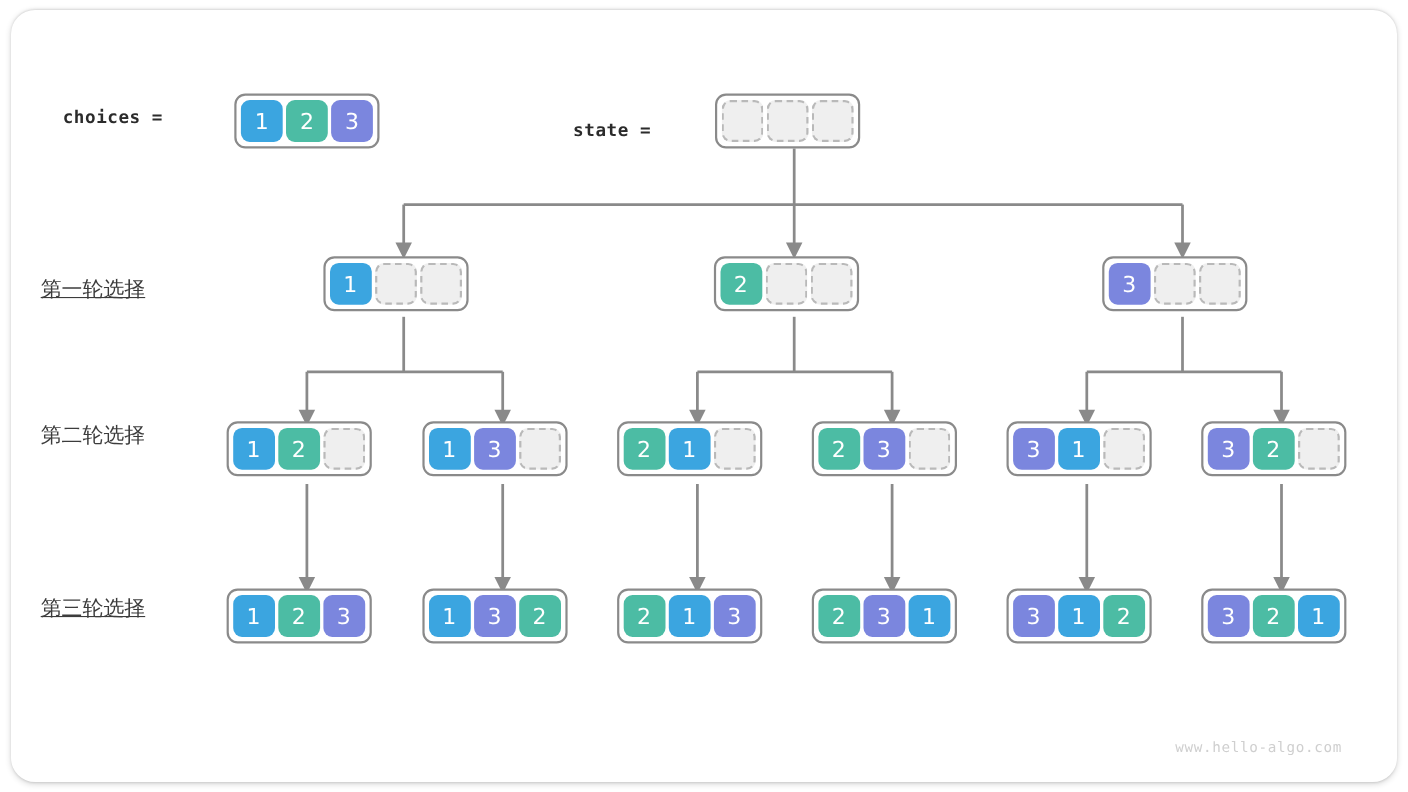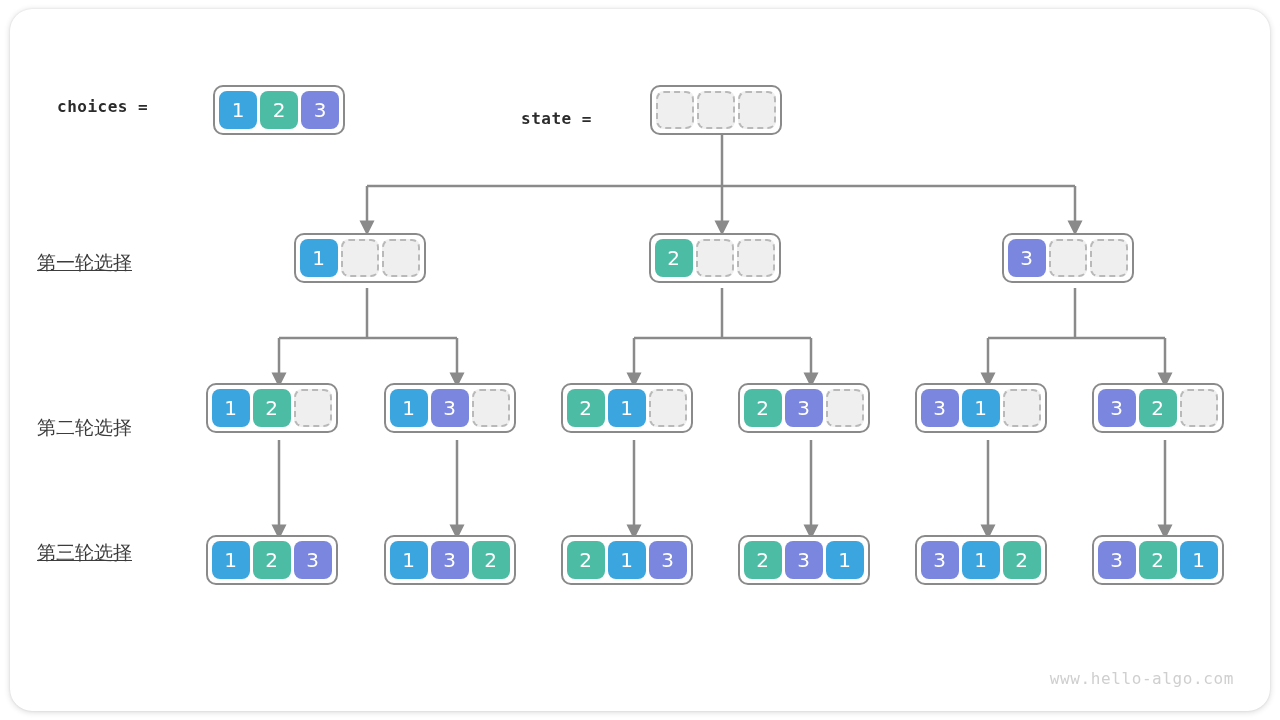--- a/index.html
+++ b/index.html
@@ -86,24 +86,24 @@
     left: 0;
     top: 0;
     width: 1280px;
     height: 720px;
     pointer-events: none;
   }
 
   
   .watermark {
     position: absolute;
-    right: 46px;
+    right: 60px;
     bottom: 32px;
     font-family: "DejaVu Sans Mono", "Liberation Mono", monospace;
-    font-size: 16px;
+    font-size: 13px;
     color: #cfcfcf;
     letter-spacing: 0.6px;
     white-space: nowrap;
     margin-left: 32px;
   }
 </style>
 </head>
 <body>
 
 <div id="canvas">
@@ -155,21 +155,21 @@
     </div>
 
   <div class="hdr-label" style="left:521px; top:97px;margin-top:12px;">state =</div>
   <div class="arr" id="state-array" style="left:650px; top:85px;">
       <div class="cell empty"></div>
       <div class="cell empty"></div>
       <div class="cell empty"></div>
     </div>
 
   <div class="row-label" style="left:37px; top:250px;text-decoration:underline;">第一轮选择</div>
-  <div class="row-label" style="left:37px; top:415px;">第二轮选择</div>
+  <div class="row-label" style="left:37px; top:383px;">第二轮选择</div>
   <div class="row-label" style="left:37px; top:540px;text-decoration:underline;">第三轮选择</div>
 
   <div id="nodes-layer">
       <div class="arr" style="left: 293.5px; top: 233px;">
         <div class="cell v1">1</div>
         <div class="cell empty"></div>
         <div class="cell empty"></div>
       </div>
       <div class="arr" style="left: 648.5px; top: 233px;">
         <div class="cell v2">2</div>

